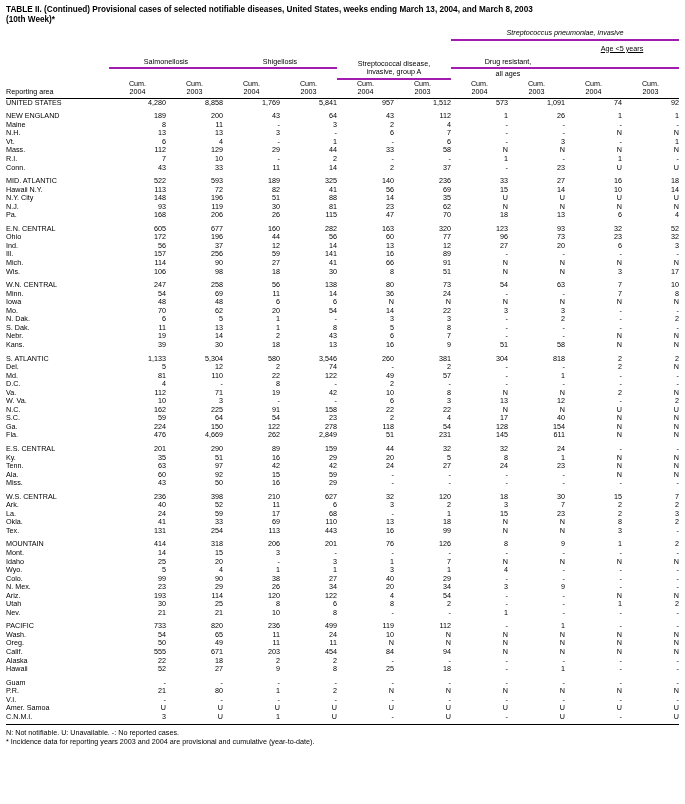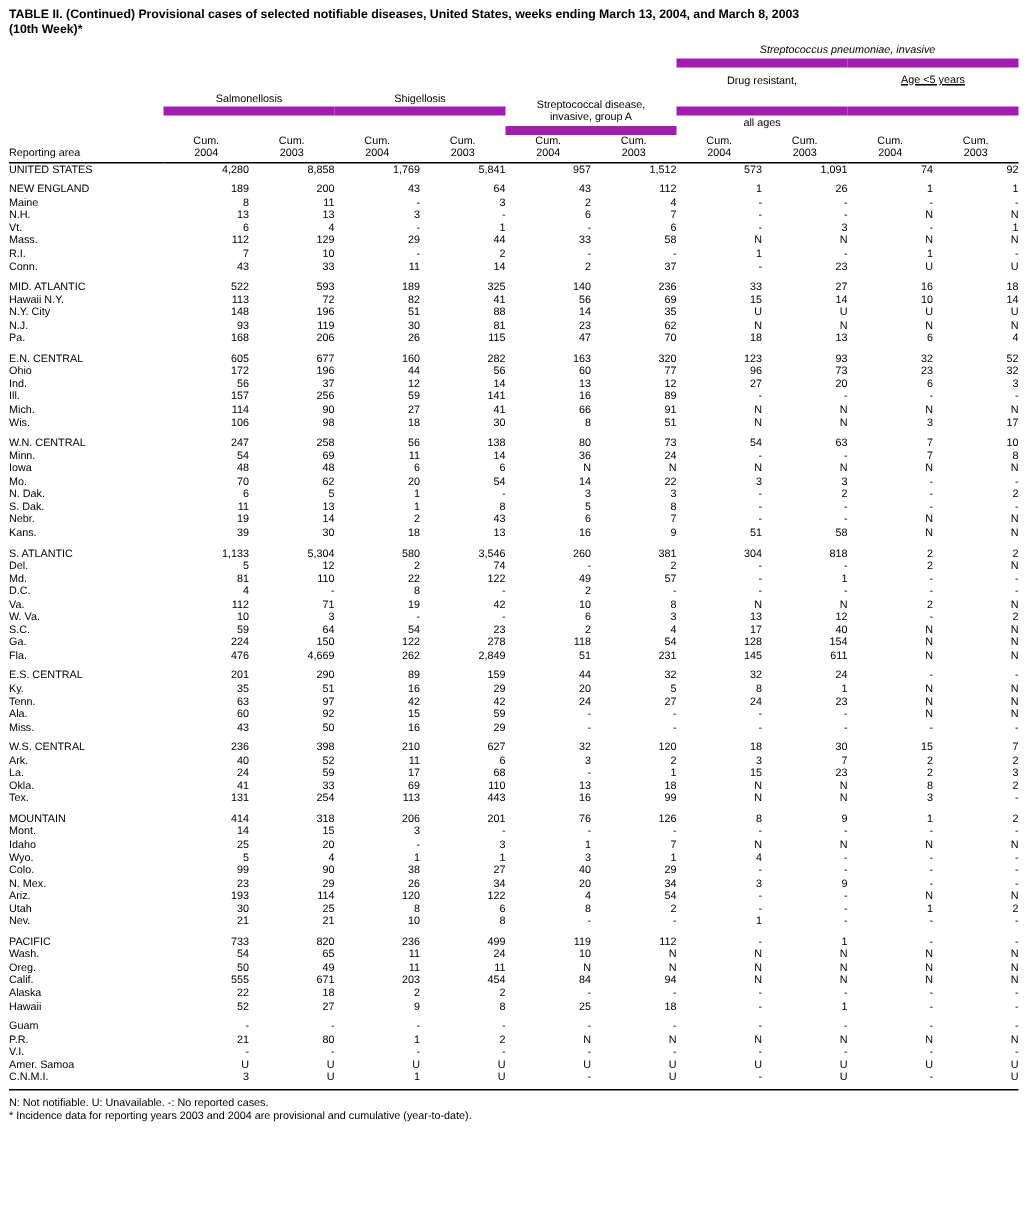--- a/index.html
+++ b/index.html
@@ -74,21 +74,21 @@
     text-align: center;
     line-height: 8.3px;
   }
   .footnotes {
     margin-top: 3px;
     font-size: 7.2px;
     line-height: 9px;
   }
   .footnotes div { white-space: nowrap; }
   .hdr-underline {
-    border-bottom: 6px solid #a21caf;
+    border-bottom: 2px solid #a21caf;
   }
 </style>
 </head>
 <body>
 
 <div class="page">
 
   <div class="title">
     <span>TABLE II. (Continued) Provisional cases of selected notifiable diseases, United States, weeks ending March 13, 2004, and March 8, 2003</span><br>
     <span>(10th Week)*</span>
@@ -121,21 +121,21 @@
         <td colspan="4" class="hdr-grp-ital hdr-underline" style="padding-bottom:1px;">Streptococcus pneumoniae, invasive</td>
       </tr>
 
       <tr>
         <td></td>
         <td colspan="2" class="hdr-grp hdr-underline" style="padding-bottom:1px; padding-top:4px;">Salmonellosis</td>
         <td colspan="2" class="hdr-grp hdr-underline" style="padding-bottom:1px; padding-top:4px;">Shigellosis</td>
         <td colspan="2" class="hdr-grp" style="padding-top:4px;">
           <span>Streptococcal disease,</span>
         </td>
-        <td colspan="2" class="hdr-sub hdr-underline" style="padding-bottom:13px; padding-top:4px;">
+        <td colspan="2" class="hdr-sub hdr-underline" style="padding-bottom:1px; padding-top:4px;">
           <span>Drug resistant,</span>
         </td>
         <td colspan="2" class="hdr-sub hdr-underline" style="padding-bottom:14px; padding-top:4px;text-decoration:underline;">
           <span>Age &lt;5 years</span>
         </td>
       </tr>
       <tr>
         <td></td>
           <td></td>
           <td></td>
@@ -611,20 +611,33 @@
           <td class="num">-</td>
           <td class="num">-</td>
           <td class="num">6</td>
           <td class="num">3</td>
           <td class="num">13</td>
           <td class="num">12</td>
           <td class="num">-</td>
           <td class="num">2</td>
         </tr>
         <tr class="datarow">
+          <td class="area">N.C.</td>
+          <td class="num">162</td>
+          <td class="num">225</td>
+          <td class="num">91</td>
+          <td class="num">158</td>
+          <td class="num">22</td>
+          <td class="num">22</td>
+          <td class="num">N</td>
+          <td class="num">N</td>
+          <td class="num">U</td>
+          <td class="num">U</td>
+        </tr>
+        <tr class="datarow">
           <td class="area">S.C.</td>
           <td class="num">59</td>
           <td class="num">64</td>
           <td class="num">54</td>
           <td class="num">23</td>
           <td class="num">2</td>
           <td class="num">4</td>
           <td class="num">17</td>
           <td class="num">40</td>
           <td class="num">N</td>

